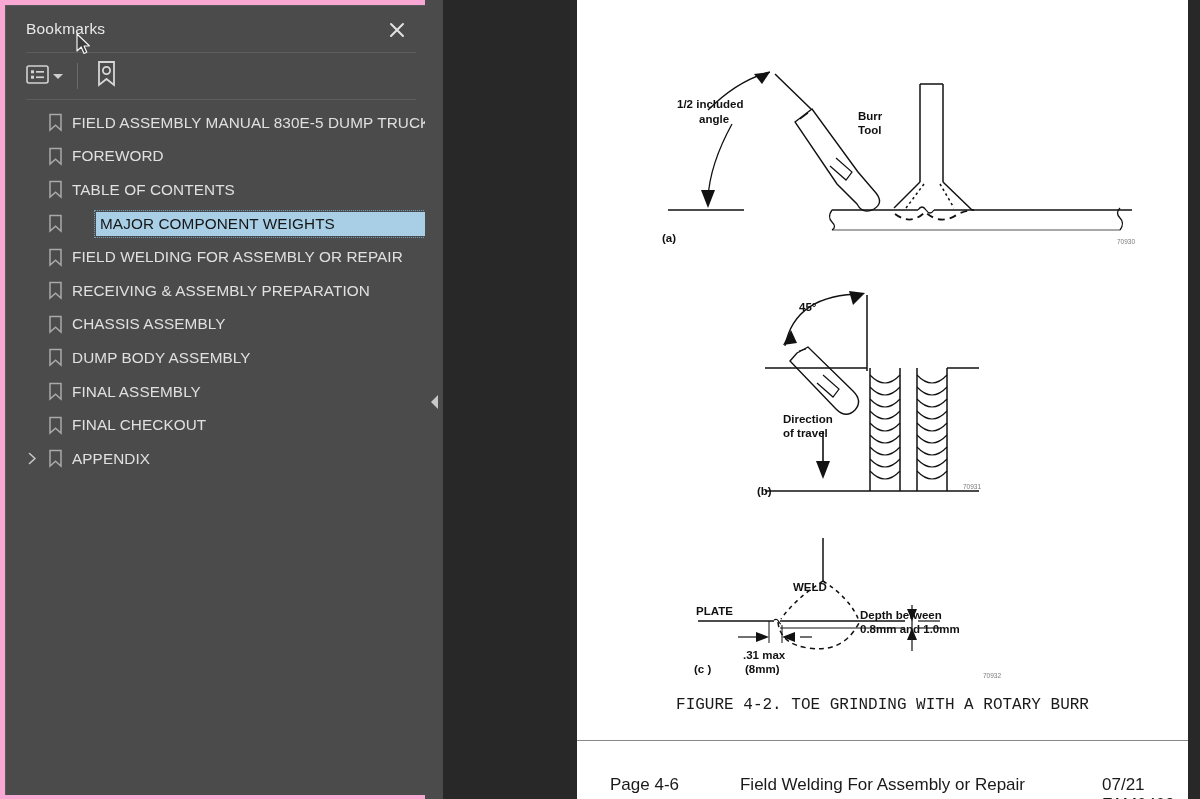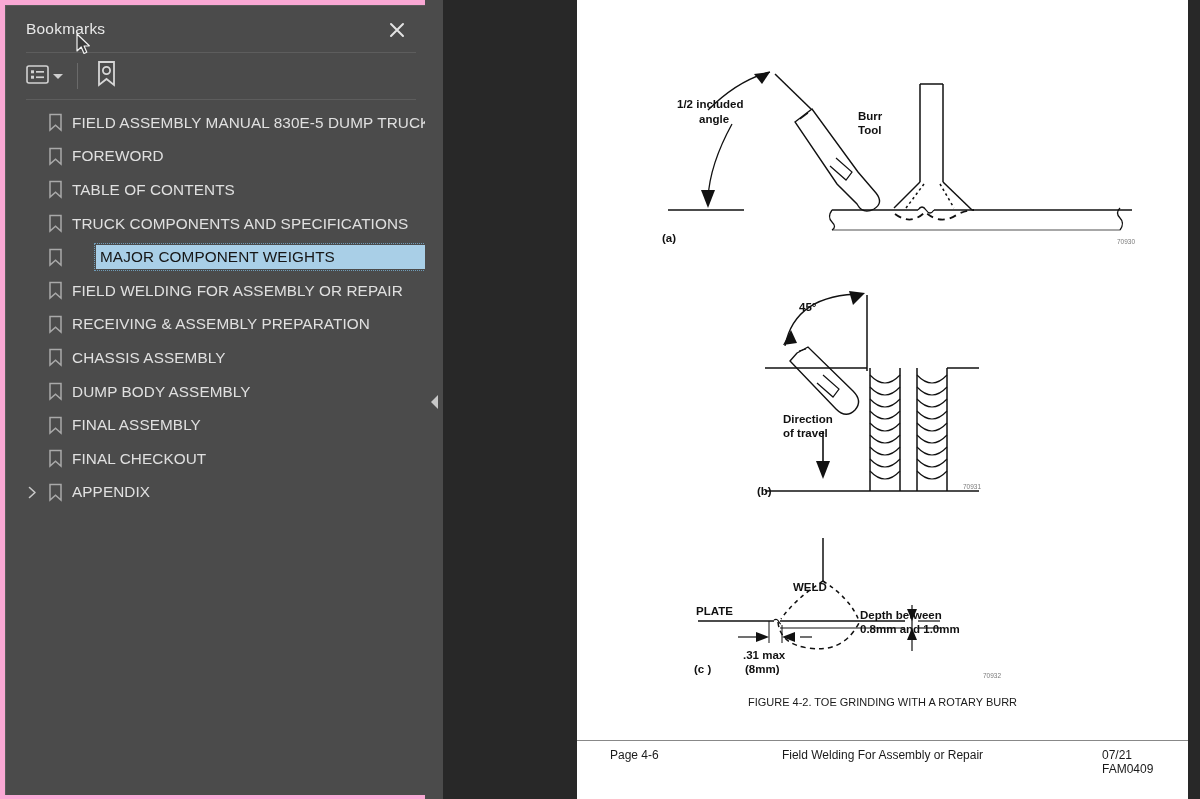--- a/index.html
+++ b/index.html
@@ -104,30 +104,30 @@
 
   
   #page {
     position: absolute; left: 577px; top: 0; width: 611px; height: 799px;
     background: #ffffff; overflow: hidden;
   }
   .fig { position: absolute; }
   .fig svg { display: block; }
   #fig-caption {
     position: absolute; left: 0; top: 696px; width: 611px;
-    text-align: center; font-size: 11px; color: #1a1a1a;
-    font-family: Liberation Sans, sans-serif;
+    text-align: center; font-size: 16px; color: #1a1a1a;
+    font-family: Liberation Mono, monospace;
   }
   #page-footer-rule {
     position: absolute; left: 0; top: 740px; width: 611px; height: 1px;
     background: #888;
   }
   #page-footer {
-    position: absolute; left: 0; top: 748px; width: 611px; height: 20px;
-    font-size: 12px; color: #1a1a1a; text-decoration: underline;
+    position: absolute; left: 0; top: 775px; width: 611px; height: 20px;
+    font-size: 17px; color: #1a1a1a; text-decoration: underline;
   }
   #pf-page   { position: absolute; left: 33px;  top: 0; }
   #pf-center { position: absolute; left: 0; top: 0; width: 611px; text-align: center; }
   #pf-right  { position: absolute; left: 490px; top: 0; padding-left: 35px; }
   #pf-right span { margin-right: 12px; }
 
   
   #mouse-cursor { position: absolute; left: 76px; top: 33px; pointer-events:none; }
 </style>
 </head>
@@ -196,29 +196,20 @@
             <span class="bm-label">FOREWORD</span>
           </div>
           <div class="bm-row">
             <span class="bm-chevron"></span>
             <span class="bm-icon">
               <svg width="15" height="19" viewBox="0 0 15 19" aria-hidden="true">
                 <path d="M2 1.5 H13 V17 L7.5 12.2 L2 17 Z" fill="none" stroke="#a9a9a9" stroke-width="1.5"></path>
               </svg>
             </span>
             <span class="bm-label">TABLE OF CONTENTS</span>
-          </div>
-          <div class="bm-row">
-            <span class="bm-chevron"></span>
-            <span class="bm-icon">
-              <svg width="15" height="19" viewBox="0 0 15 19" aria-hidden="true">
-                <path d="M2 1.5 H13 V17 L7.5 12.2 L2 17 Z" fill="none" stroke="#a9a9a9" stroke-width="1.5"></path>
-              </svg>
-            </span>
-            <span class="bm-label">TRUCK COMPONENTS AND SPECIFICATIONS</span>
           </div>
           <div class="bm-row selected">
             <span class="bm-chevron"></span>
             <span class="bm-icon">
               <svg width="15" height="19" viewBox="0 0 15 19" aria-hidden="true">
                 <path d="M2 1.5 H13 V17 L7.5 12.2 L2 17 Z" fill="none" stroke="#a9a9a9" stroke-width="1.5"></path>
               </svg>
             </span>
             <span class="bm-label">MAJOR COMPONENT WEIGHTS</span>
           </div>

